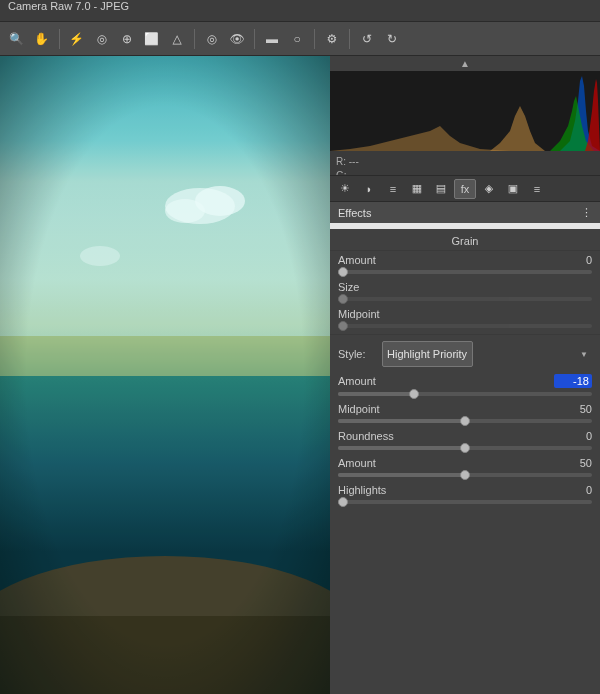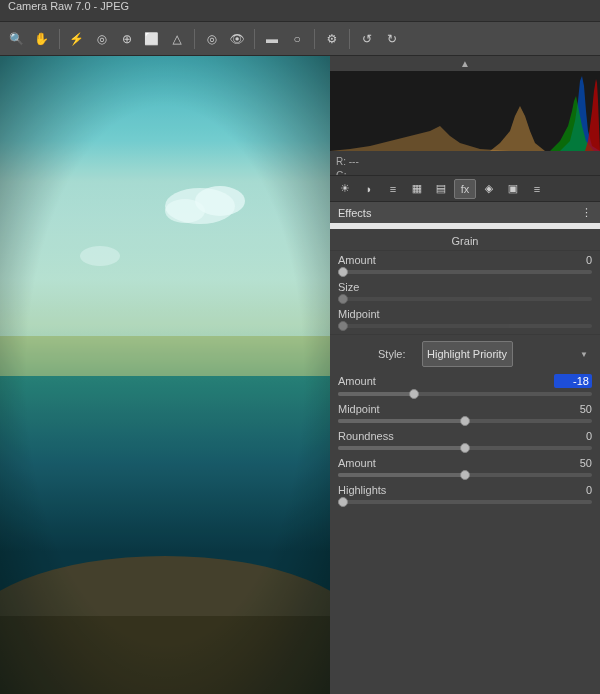--- a/index.html
+++ b/index.html
@@ -219,21 +219,20 @@
       transform: translateX(-50%);
       cursor: pointer;
     }
 
     
     .dropdown-row {
       display: flex;
       align-items: center;
       padding: 4px 8px;
       gap: 6px;
-      margin-left: 40px;
     }
     .dropdown-label {
       font-size: 11px;
       color: #ccc;
       width: 38px;
       flex-shrink: 0;
     }
     .dropdown-select {
       flex: 1;
       background: #555;

